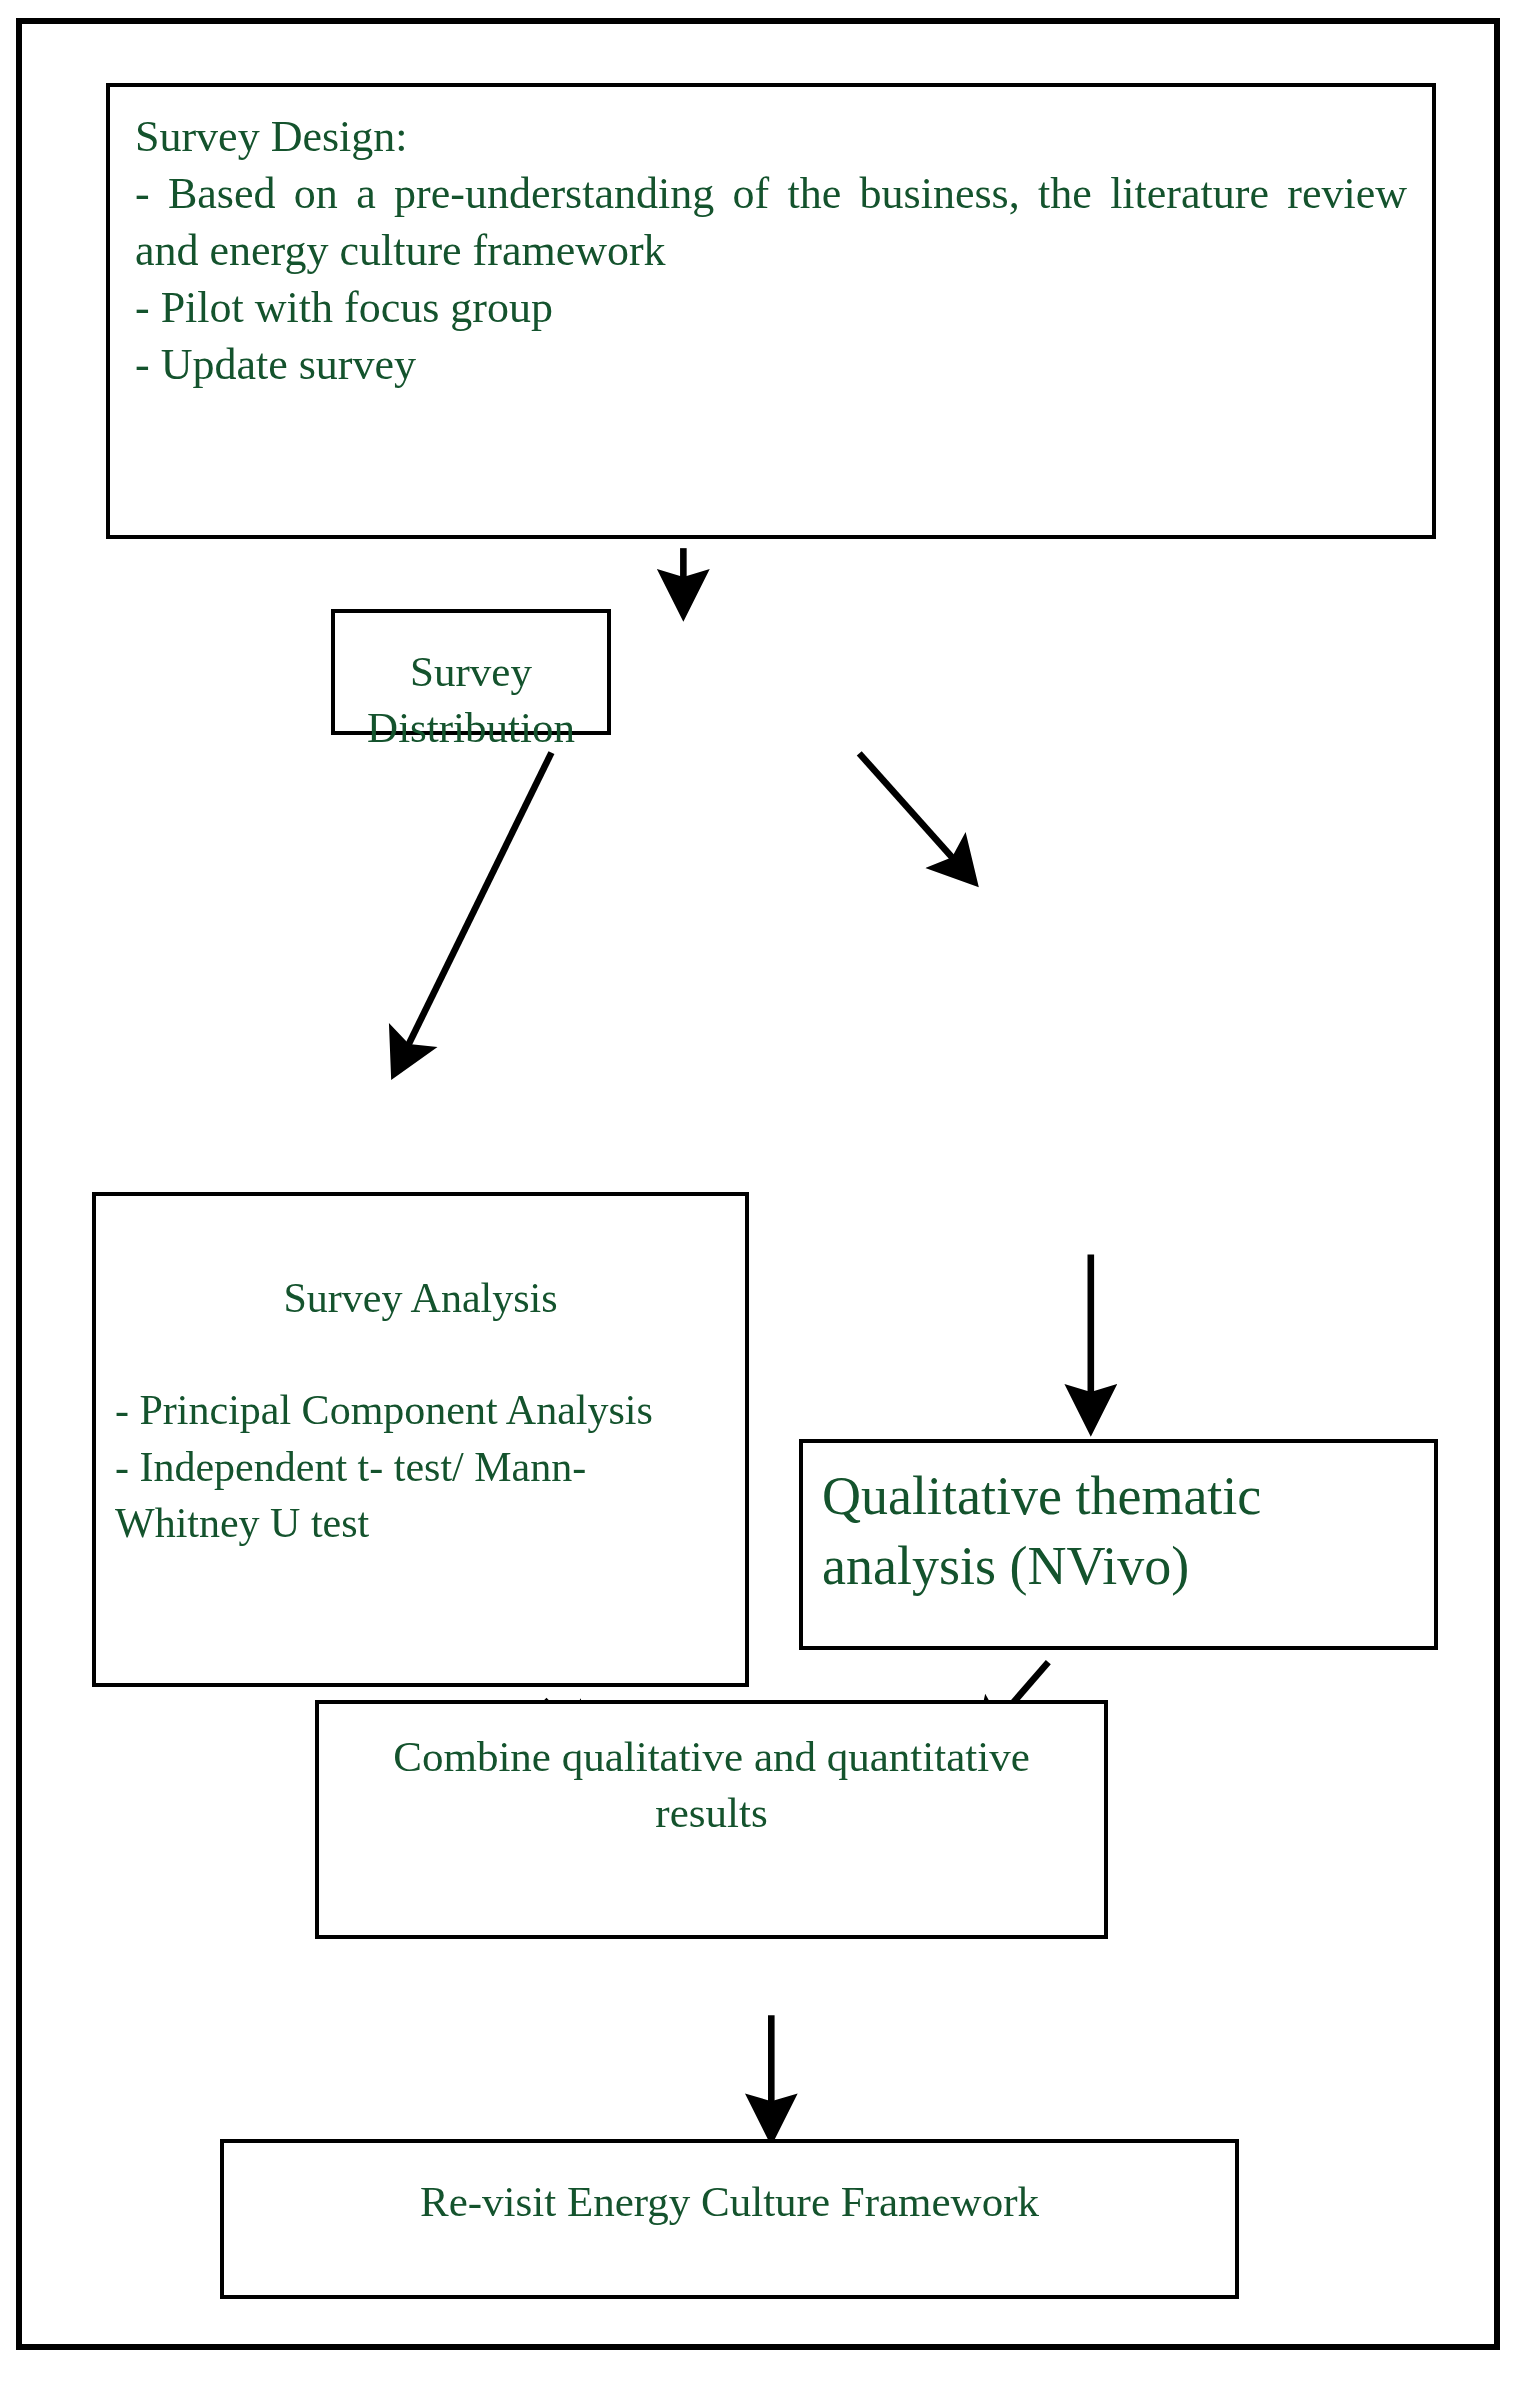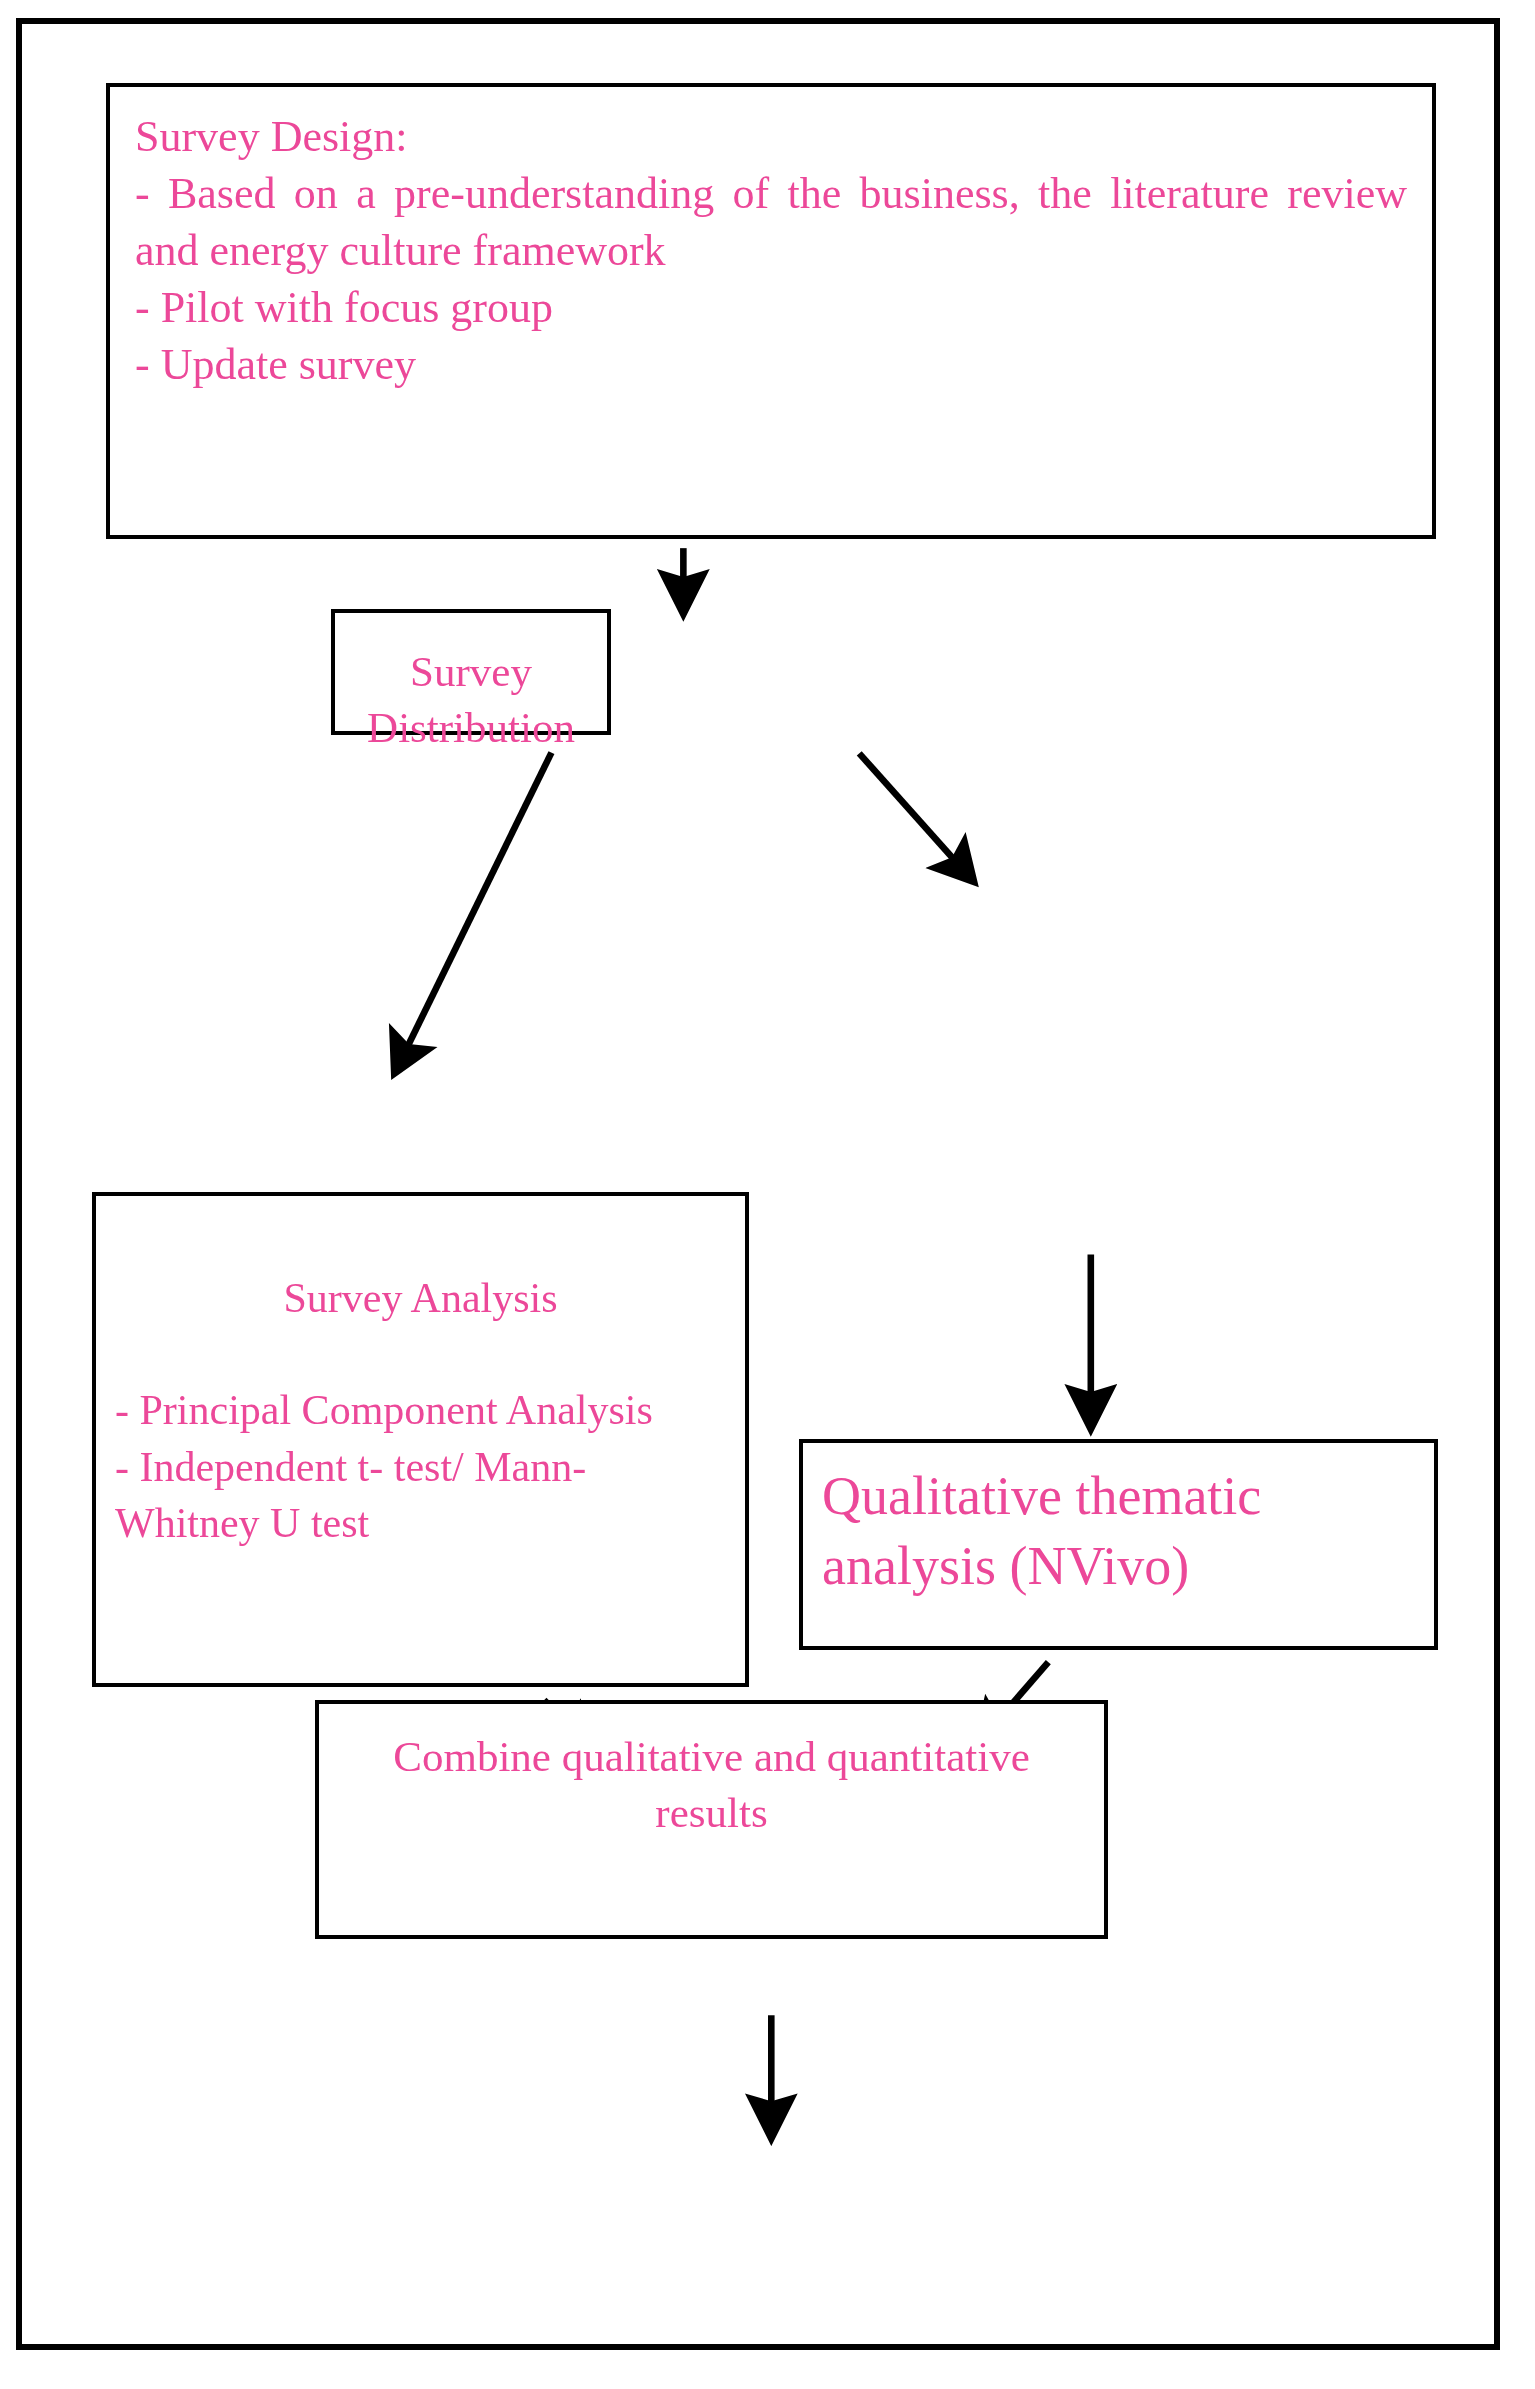--- a/index.html
+++ b/index.html
@@ -40,21 +40,21 @@
     position: absolute;
     box-sizing: border-box;
     border: 4.4px solid #000000;
     background: #ffffff;
     color: #000000;
   }
   .node .txt {
     display: block;
     white-space: pre-line;
     line-height: 1.30;
-    color: #ec4899;
+    color: #14532d;
   }
 
   
   #node-survey-design {
     left: 106px; top: 83px; width: 1330px; height: 456px;
   }
   #node-survey-design .txt {
     font-size: 44px;
     padding: 20.5px 25px 0 25px;
     text-align: justify;
@@ -187,15 +187,18 @@
   </div>
 
   <div class="node" id="node-qualitative">
     <span class="txt">Qualitative thematic analysis (NVivo)</span>
   </div>
 
   <div class="node" id="node-combine">
     <span class="txt">Combine qualitative and quantitative results</span>
   </div>
 
+  <div class="node" id="node-revisit">
+    <span class="txt">Re-visit Energy Culture Framework</span>
+  </div>
 
 </div>
 
 
 </body></html>

